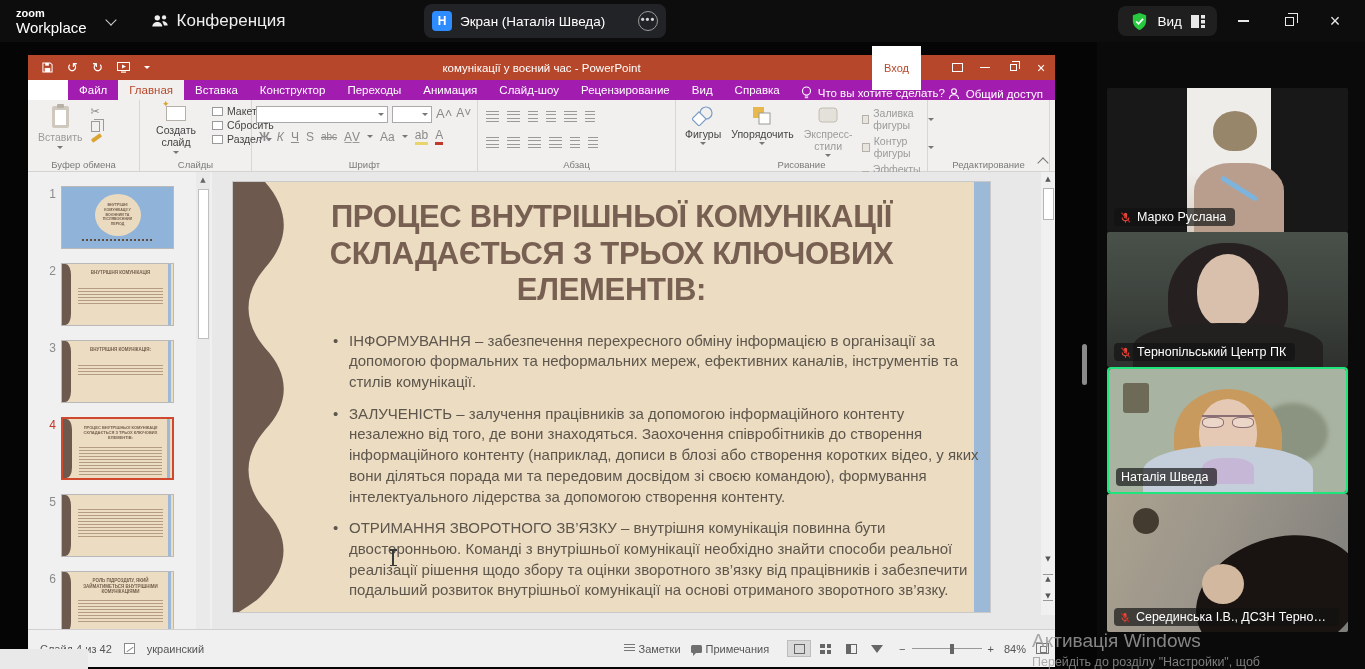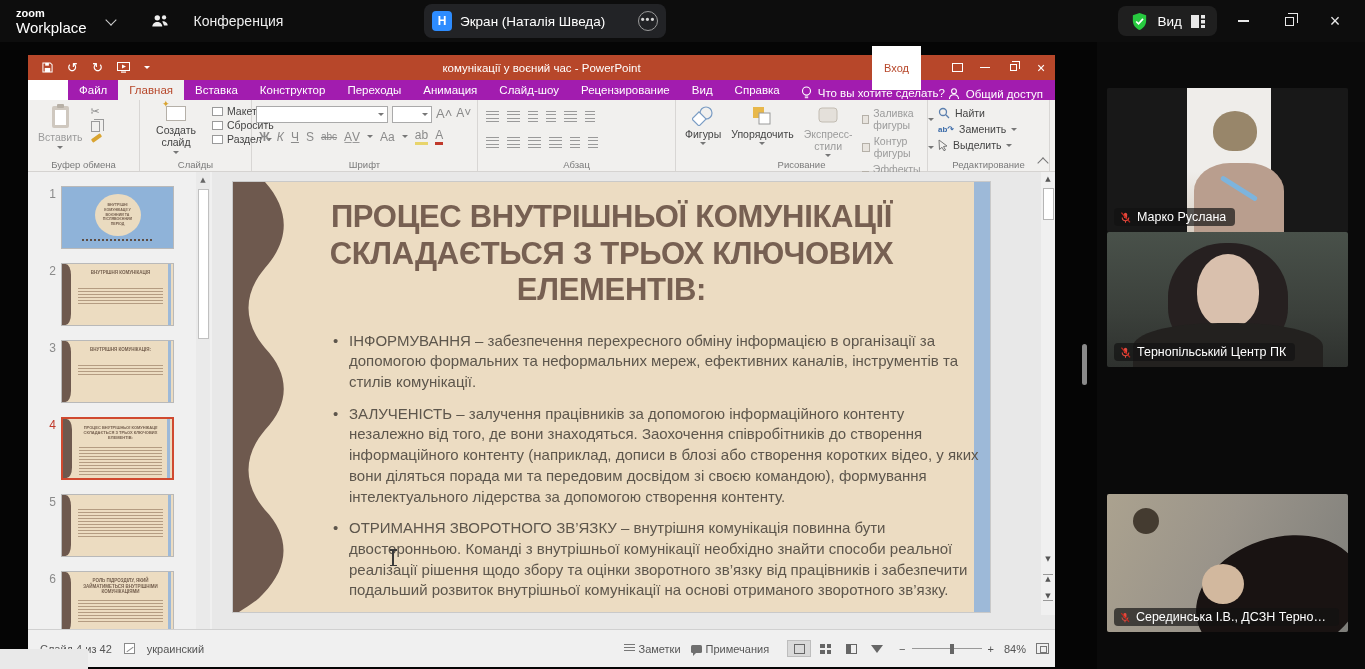--- a/index.html
+++ b/index.html
@@ -8,21 +8,21 @@
   #app { position:absolute; inset:0; }
 
   
   .topbar { position:absolute; left:0; top:0; width:1365px; height:42px; background:#0d0d0d;
             display:flex; align-items:center; }
   .brand { margin-left:16px; color:#fff; line-height:1; cursor:default; }
   .brand .b1 { font-size:11px; font-weight:700; display:block; }
   .brand .b2 { font-size:15px; font-weight:400; display:block; margin-top:1px; }
   .chev-down { width:8px; height:8px; border-left:1.5px solid #cfcfcf; border-bottom:1.5px solid #cfcfcf;
                transform:rotate(-45deg); margin-left:20px; margin-top:-3px; }
-  .tab-meeting { display:flex; align-items:center; gap:25px; color:#eee; font-size:14px; margin-left:36px; }
+  .tab-meeting { display:flex; align-items:center; gap:8px; color:#eee; font-size:17px; margin-left:36px; }
   .tab-screen { position:absolute; left:424px; top:4px; width:242px; height:34px; background:#222326;
                 border-radius:8px; display:flex; align-items:center; gap:8px; padding:0 8px; color:#fff; font-size:13.5px; }
   .tab-avatar { width:20px; height:20px; border-radius:4px; background:#2d8cff; color:#fff; font-size:12px;
                 font-weight:700; display:flex; align-items:center; justify-content:center; }
   .tab-ellipsis { margin-left:auto; width:20px; height:20px; border:1.5px solid #9a9a9a; border-radius:50%;
                   color:#d6d6d6; font-size:11px; font-weight:700; letter-spacing:1px; display:flex;
                   align-items:center; justify-content:center; padding-bottom:4px; }
   .top-right { position:absolute; right:10px; top:0; height:42px; display:flex; align-items:center; gap:6px; }
   .view-pill { background:#1f1f1f; border-radius:8px; height:30px; display:flex; align-items:center;
                gap:9px; padding:0 12px; color:#fff; font-size:13.5px; }
@@ -471,41 +471,20 @@
                 <span class="swatch"></span>
                 <span>Эффекты фигуры</span>
                 <span class="dd"></span>
               </span>
           </div>
         </div>
         <div class="rg-label">Рисование</div>
       </div>
 
       <div class="rgroup" style="width:122px">
-        <div class="ed-col">
-          <span class="ed">
-            <svg class="ic-svg" width="12" height="12" viewBox="0 0 12 12">
-              <circle cx="5" cy="5" r="3.5" fill="none" stroke="#5b7fae" stroke-width="1.3"></circle>
-              <line x1="7.8" y1="7.8" x2="11" y2="11" stroke="#5b7fae" stroke-width="1.3"></line>
-            </svg>
-            <span>Найти</span>
-          </span>
-          <span class="ed">
-            <span style="font-size:8px;color:#3a6aa8;font-weight:700">ab↷</span>
-            <span>Заменить</span>
-              <span class="dd"></span>
-          </span>
-          <span class="ed">
-            <svg class="ic-svg" width="10" height="12" viewBox="0 0 10 12">
-              <path d="M1 1 L9 7 L5.5 7.5 L7.5 11 L6 11.8 L4 8.3 L1.5 10.5 Z" fill="none" stroke="#777" stroke-width="1"></path>
-            </svg>
-            <span>Выделить</span>
-              <span class="dd"></span>
-          </span>
-        </div>
         <div class="rg-label">Редактирование</div>
       </div>
 
       <div style="flex:1;position:relative">
         <span class="ribbon-collapse"></span>
       </div>
     </div>
 
     <div class="pp-content">
       <div class="thumbs">
@@ -673,20 +652,37 @@
         <svg width="13" height="13" viewBox="0 0 16 16">
           <rect x="6" y="2" width="4" height="7" rx="2" fill="#e04b3f"></rect>
           <path d="M4 8 a4 4 0 0 0 8 0" stroke="#e04b3f" stroke-width="1.3" fill="none"></path>
           <line x1="8" y1="12" x2="8" y2="14.5" stroke="#e04b3f" stroke-width="1.3"></line>
           <line x1="3" y1="2" x2="13.5" y2="14" stroke="#c3271d" stroke-width="1.6"></line>
         </svg>
         <span>Тернопільський Центр ПК</span>
       </div>
     </div>
 
+    <div class="tile active" style="top:325px;height:127px">
+      <div class="vid v3">
+        <div class="frame"></div>
+        <div class="blob"></div>
+        <div class="hair"></div>
+        <div class="face"></div>
+        <div class="glasses">
+            <i></i>
+            <i></i>
+          </div>
+        <div class="body"></div>
+        <div class="collar"></div>
+      </div>
+      <div class="plabel">
+        <span>Наталія Шведа</span>
+      </div>
+    </div>
 
     <div class="tile" style="top:452px;height:138px">
       <div class="vid v4">
         <div class="clock"></div>
         <div class="hair"></div>
         <div class="face"></div>
       </div>
       <div class="plabel">
         <svg width="13" height="13" viewBox="0 0 16 16">
           <rect x="6" y="2" width="4" height="7" rx="2" fill="#e04b3f"></rect>
@@ -695,14 +691,18 @@
           <line x1="3" y1="2" x2="13.5" y2="14" stroke="#c3271d" stroke-width="1.6"></line>
         </svg>
         <span>Серединська І.В., ДСЗН Тернопіль...</span>
       </div>
     </div>
   </div>
 
   <span class="drag-handle"></span>
   <span class="artifact"></span>
 
+  <div class="watermark">
+    <div class="w1">Активація Windows</div>
+    <div class="w2">Перейдіть до розділу "Настройки", щоб</div>
+  </div>
 
 </div>
 
 </body></html>

